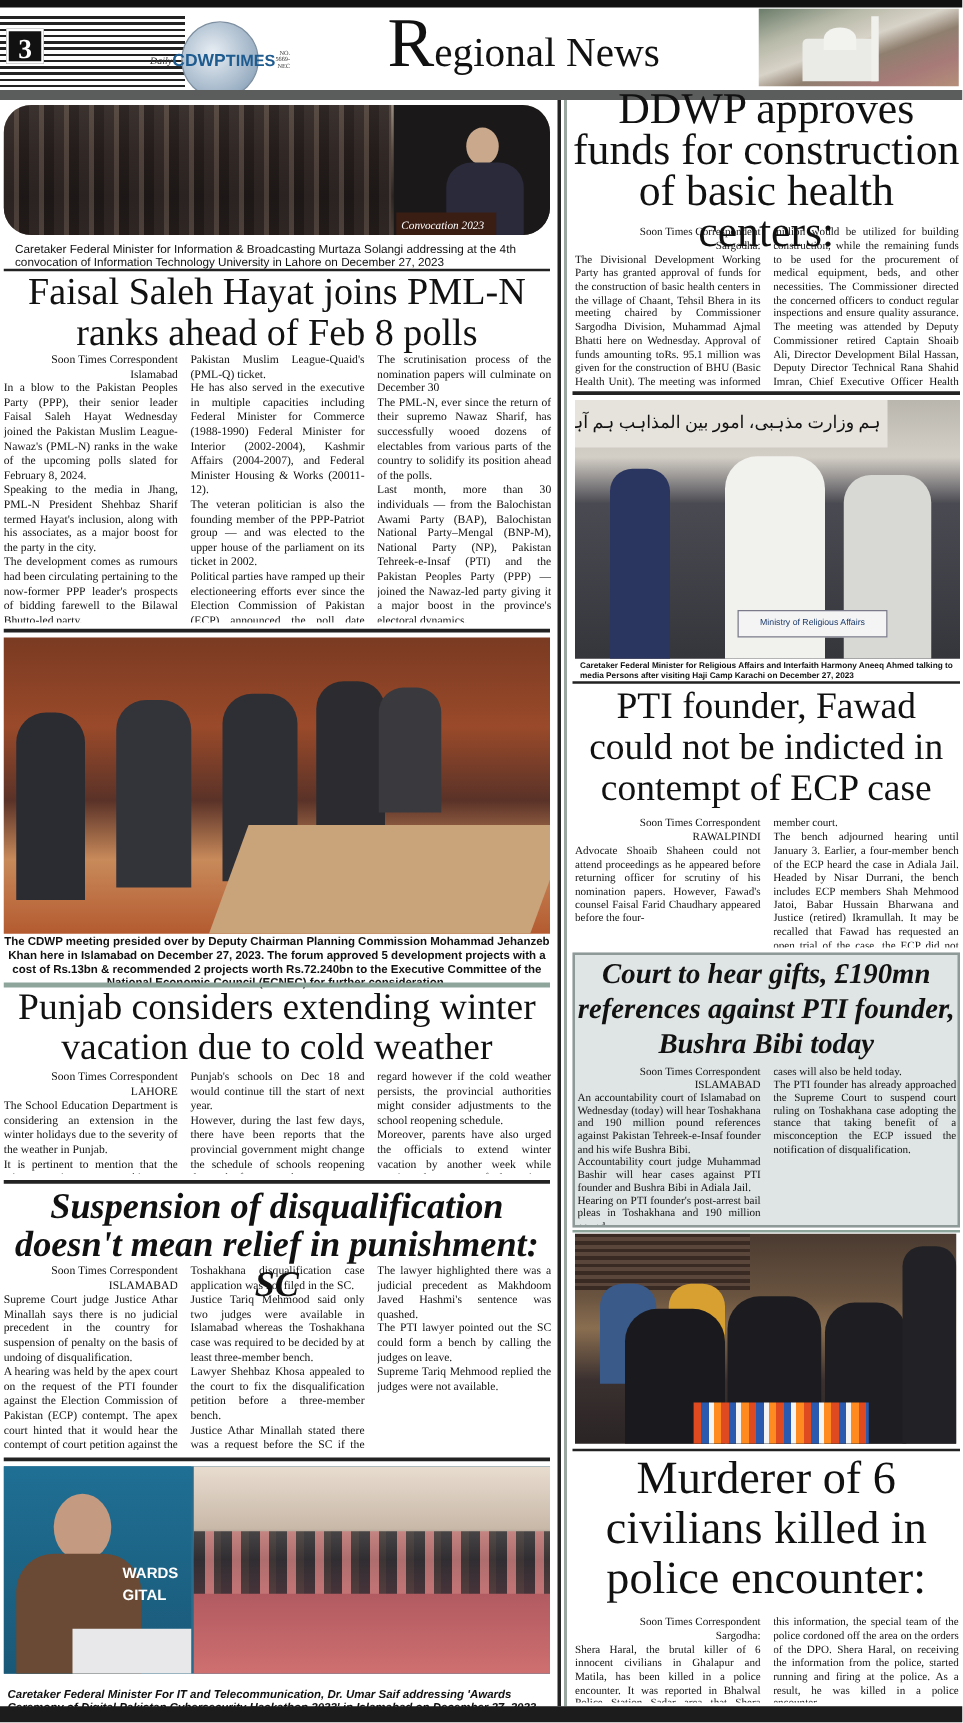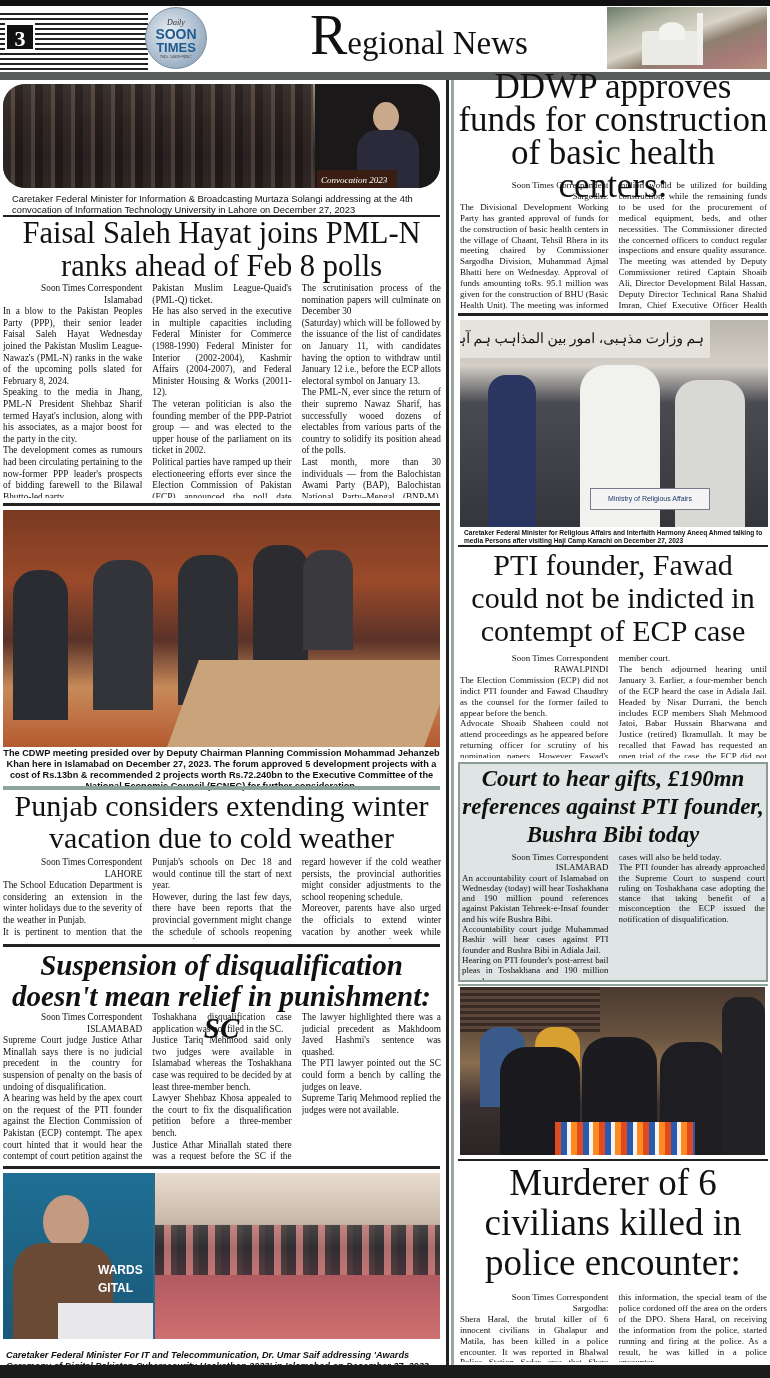--- a/index.html
+++ b/index.html
@@ -5,23 +5,23 @@
 *{margin:0;padding:0;box-sizing:border-box;}
 html,body{width:770px;height:1378px;background:#fff;overflow:hidden;}
 body{position:relative;font-family:"Liberation Serif","DejaVu Serif",serif;color:#111;}
 .abs{position:absolute;}
 
 #topbar{left:0;top:0;width:770px;height:6px;background:#111;}
 #hdr-lines{left:0;top:10px;width:148px;height:60px;
  background:repeating-linear-gradient(#fff 0 3px,#222 3px 5px);}
 #page-num{left:5px;top:23px;width:30px;height:28px;background:#111;color:#fff;
  font-weight:bold;font-size:22px;text-align:center;line-height:28px;border:2px solid #fff;}
-#logo{left:145px;top:7px;width:62px;height:62px;border-radius:50%;
+#logo{left:145px;top:17px;width:62px;height:62px;border-radius:50%;
  background:radial-gradient(circle at 40% 40%,#e8eef4,#9bb0c4 70%,#6d8499);border:1px solid #7d8fa0;
- display:flex;flex-direction:column;align-items:center;justify-content:center;text-align:right;}
+ display:flex;flex-direction:row;align-items:center;justify-content:center;text-align:right;}
 #logo .d{font-size:8px;font-style:italic;color:#333;}
 #logo .s{font-family:"Liberation Sans",sans-serif;font-weight:bold;font-size:14px;color:#1e5b8f;line-height:14px;}
 #logo .t{font-family:"Liberation Sans",sans-serif;font-weight:bold;font-size:13px;color:#1e5b8f;line-height:13px;}
 #logo .r{font-size:5px;color:#333;}
 #section-title{left:310px;top:10px;font-size:33px;line-height:50px;white-space:nowrap;}
 #section-title .big{font-size:56px;}
 #hdr-photo{left:607px;top:7px;width:160px;height:62px;
  background:linear-gradient(160deg,#6b7c6a 0%,#b7b9a8 25%,#d8d3c8 45%,#8f7f6f 60%,#a77a78 80%,#b58f7a 100%);}
 #hdr-photo .mosque{position:absolute;left:35px;top:24px;width:60px;height:34px;background:#eaeae6;border-radius:4px 4px 0 0;}
 #hdr-photo .dome{position:absolute;left:52px;top:15px;width:26px;height:18px;background:#f2f2ee;border-radius:50% 50% 0 0;}
@@ -45,21 +45,21 @@
 .boxed{position:absolute;background:#dfe4e4;border:2px solid #8d9a98;}
 </style>
 </head>
 <body>
 
 <div class="abs" id="topbar"></div>
 <div class="abs" id="hdr-lines"></div>
 <div class="abs" id="page-num">3</div>
 <div class="abs" id="logo">
   <span class="d">Daily</span>
-  <span class="s">SOON</span>
+  <span class="s">CDWP</span>
   <span class="t">TIMES</span>
   <span class="r">NO. 5669-NEC</span>
 </div>
 <div class="abs" id="section-title"><span class="big">R</span><span>egional News</span></div>
 <div class="abs" id="hdr-photo">
   <div class="mosque"></div>
   <div class="dome"></div>
   <div class="minaret"></div>
 </div>
 <div class="abs" id="hdr-rule"></div>
@@ -88,21 +88,20 @@
   </div>
   <div class="col">
     <p>Pakistan Muslim League-Quaid's (PML-Q) ticket.</p>
     <p>He has also served in the executive in multiple capacities including Federal Minister for Commerce (1988-1990) Federal Minister for Interior (2002-2004), Kashmir Affairs (2004-2007), and Federal Minister Housing &amp; Works (20011-12).</p>
     <p>The veteran politician is also the founding member of the PPP-Patriot group — and was elected to the upper house of the parliament on its ticket in 2002.</p>
     <p>Political parties have ramped up their electioneering efforts ever since the Election Commission of Pakistan (ECP) announced the poll date earlier this month.</p>
 
   </div>
   <div class="col">
     <p>The scrutinisation process of the nomination papers will culminate on December 30</p>
-    <p>(Saturday) which will be followed by the issuance of the list of candidates on January 11, with candidates having the option to withdraw until January 12 i.e., before the ECP allots electoral symbol on January 13.</p>
     <p>The PML-N, ever since the return of their supremo Nawaz Sharif, has successfully wooed dozens of electables from various parts of the country to solidify its position ahead of the polls.</p>
     <p>Last month, more than 30 individuals — from the Balochistan Awami Party (BAP), Balochistan National Party–Mengal (BNP-M), National Party (NP), Pakistan Tehreek-e-Insaf (PTI) and the Pakistan Peoples Party (PPP) — joined the Nawaz-led party giving it a major boost in the province's electoral dynamics.</p>
   </div>
 </div>
 <div class="rule" style="left:3px;top:503px;width:437px;"></div>
 
 <div class="photo" style="left:3px;top:510px;width:437px;height:237px;background:linear-gradient(180deg,#7a3a22 0%,#9a4a2a 30%,#5a3228 55%,#c88a5a 75%,#b45a30 100%);">
   <div style="position:absolute;left:10px;top:60px;width:55px;height:150px;background:#2b2b32;border-radius:24px 24px 0 0;"></div>
   <div style="position:absolute;left:90px;top:50px;width:60px;height:150px;background:#33333a;border-radius:24px 24px 0 0;"></div>
   <div style="position:absolute;left:175px;top:45px;width:60px;height:150px;background:#2e2e35;border-radius:24px 24px 0 0;"></div>
@@ -154,21 +153,21 @@
     <p>Supreme Tariq Mehmood replied the judges were not available.</p>
 
   </div>
 </div>
 <div class="rule" style="left:3px;top:1166px;width:437px;"></div>
 
 <div class="photo" style="left:3px;top:1173px;width:437px;height:166px;background:#2a6a8a;">
   <div style="position:absolute;left:0;top:0;width:150px;height:166px;background:linear-gradient(180deg,#1f6f94,#1a5877);">
     <div style="position:absolute;left:40px;top:22px;width:46px;height:54px;border-radius:50%;background:#c49a80;"></div>
     <div style="position:absolute;left:10px;top:70px;width:100px;height:96px;background:#6a4a34;border-radius:30px 30px 0 0;"></div>
-    <div style="position:absolute;left:95px;top:88px;width:55px;font-family:'Liberation Sans',sans-serif;font-weight:bold;color:#fff;font-size:12px;line-height:18px;">WARDS GITAL</div>
+    <div style="position:absolute;left:95px;top:76px;width:55px;font-family:'Liberation Sans',sans-serif;font-weight:bold;color:#fff;font-size:12px;line-height:18px;">WARDS GITAL</div>
     <div style="position:absolute;left:55px;top:130px;width:95px;height:36px;background:#e8e8ea;"></div>
   </div>
   <div style="position:absolute;left:152px;top:0;width:285px;height:166px;background:linear-gradient(180deg,#e9ddd0 0%,#c8b8a8 30%,#4a3a3a 45%,#b05a60 60%,#cf6f70 100%);">
     <div style="position:absolute;left:0;top:52px;width:285px;height:50px;background:repeating-linear-gradient(90deg,#2a2a30 0 9px,#c67a7a 9px 16px,#3a3434 16px 22px);opacity:.8;"></div>
   </div>
 </div>
 <div class="caption" style="left:6px;top:1350px;width:437px;font-style:italic;">Caretaker Federal Minister For IT and Telecommunication, Dr. Umar Saif addressing 'Awards Ceremony of Digital Pakistan Cybersecurity Hackathon 2023' in Islamabad on December 27, 2023.</div>
 
 <div class="hd" style="left:458px;top:70px;width:310px;font-size:35px;line-height:33px;">DDWP approves funds for construction of basic health centers:</div>
 <div class="cols" style="left:460px;top:180px;width:307px;height:130px;font-size:8.9px;line-height:10.9px;">
@@ -191,21 +190,20 @@
   <div style="position:absolute;left:130px;top:168px;width:120px;height:22px;background:#f4f4f4;border:1px solid #7a7a8a;font-family:'Liberation Sans',sans-serif;font-size:7px;line-height:20px;text-align:center;color:#1b3a6a;">Ministry of Religious Affairs</div>
 </div>
 <div class="caption sm" style="left:464px;top:529px;width:304px;">Caretaker Federal Minister for Religious Affairs and Interfaith Harmony Aneeq Ahmed talking to media Persons after visiting Haji Camp Karachi on December 27, 2023</div>
 <div class="rule" style="left:458px;top:545px;width:310px;height:2px;"></div>
 
 <div class="hd" style="left:458px;top:548px;width:310px;font-size:30px;line-height:33px;">PTI founder, Fawad could not be indicted in contempt of ECP case</div>
 <div class="cols" style="left:460px;top:653px;width:307px;height:105px;font-size:8.9px;line-height:10.9px;">
   <div class="col">
     <p class="byline">Soon Times Correspondent</p>
     <p class="byline">RAWALPINDI</p>
-    <p>The Election Commission (ECP) did not indict PTI founder and Fawad Chaudhry as the counsel for the former failed to appear before the bench.</p>
     <p>Advocate Shoaib Shaheen could not attend proceedings as he appeared before returning officer for scrutiny of his nomination papers. However, Fawad's counsel Faisal Farid Chaudhary appeared before the four-</p>
   </div>
   <div class="col">
     <p>member court.</p>
     <p>The bench adjourned hearing until January 3. Earlier, a four-member bench of the ECP heard the case in Adiala Jail. Headed by Nisar Durrani, the bench includes ECP members Shah Mehmood Jatoi, Babar Hussain Bharwana and Justice (retired) Ikramullah. It may be recalled that Fawad has requested an open trial of the case. the ECP did not indict the PTI leaders in the previous nearing.</p>
   </div>
 </div>
 
 <div class="boxed" style="left:458px;top:762px;width:310px;height:220px;"></div>
 <div class="hd" style="left:460px;top:765px;width:306px;font-size:23px;line-height:28px;font-weight:bold;font-style:italic;">Court to hear gifts, £190mn references against PTI founder, Bushra Bibi today</div>

